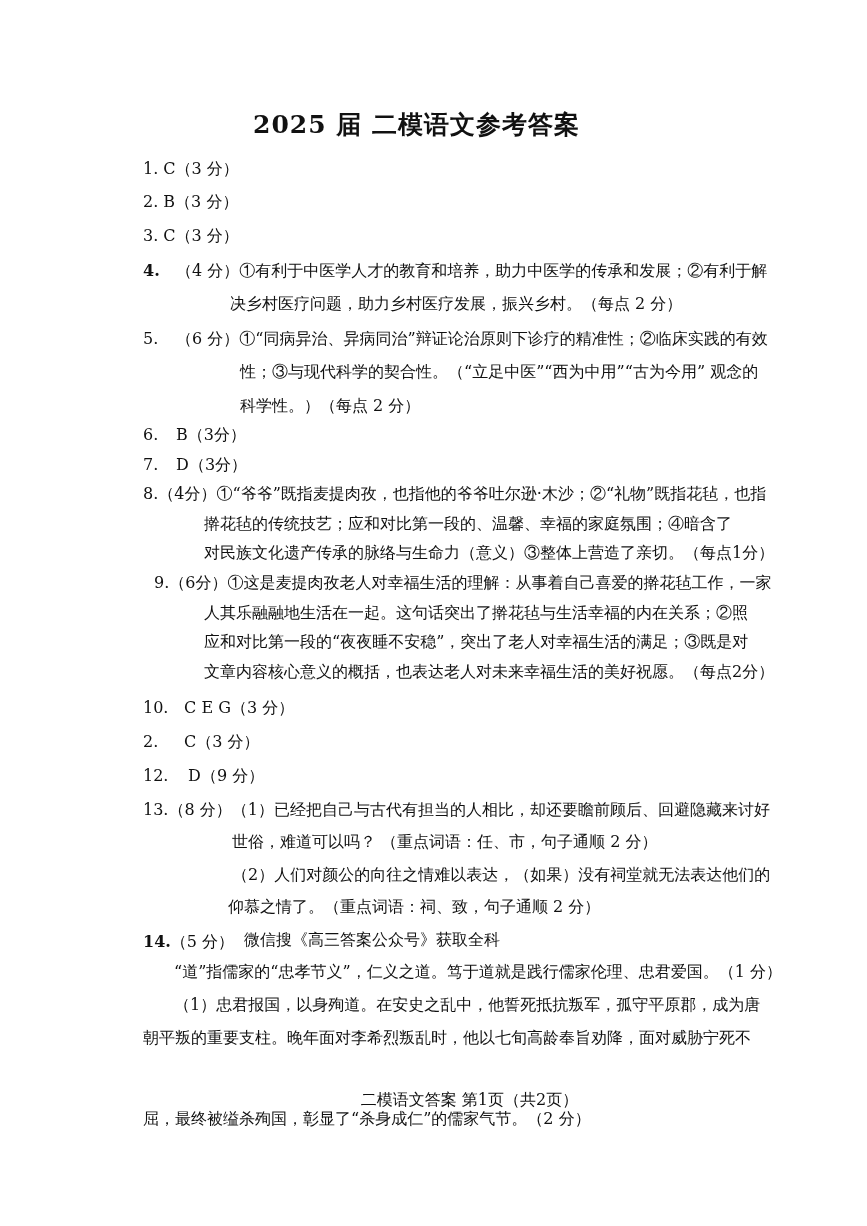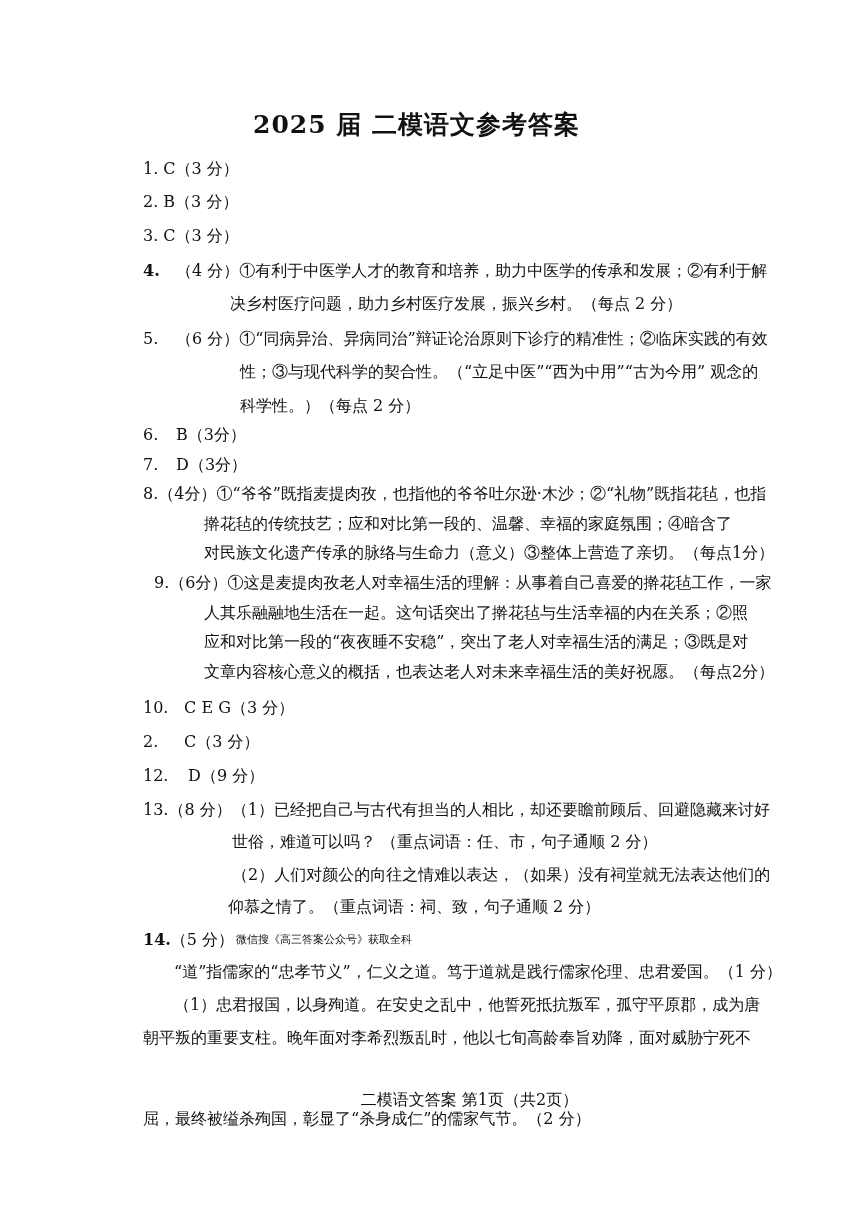--- a/index.html
+++ b/index.html
@@ -31,23 +31,23 @@
       padding-left: 96px;
       box-sizing: border-box;
     }
     .line {
       position: absolute;
       font-size: 16px;
       white-space: nowrap;
       line-height: 20px;
     }
     .small-note {
-      font-size: 11px;
+      font-size: 16px;
       vertical-align: 2px;
-      margin-left: 2px;
+      margin-left: 10px;
     }
     .footer {
       position: absolute;
       left: 0; width: 867px;
       top: 1090px;
       text-align: center;
       font-size: 16px;
       padding-left: 72px;
       box-sizing: border-box;
     }

